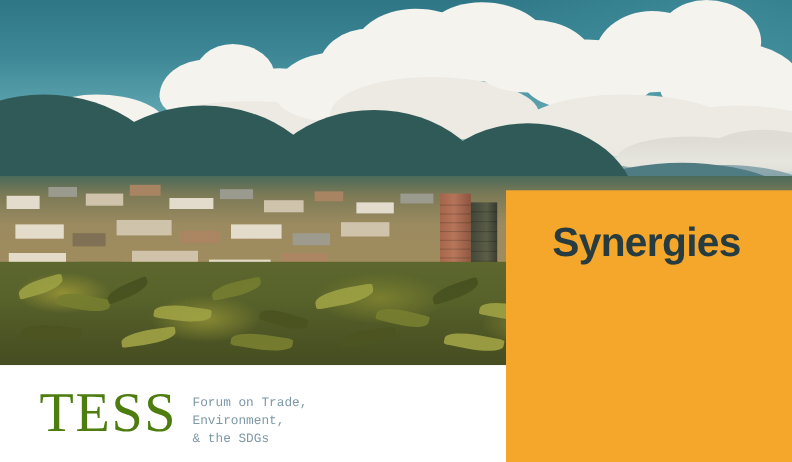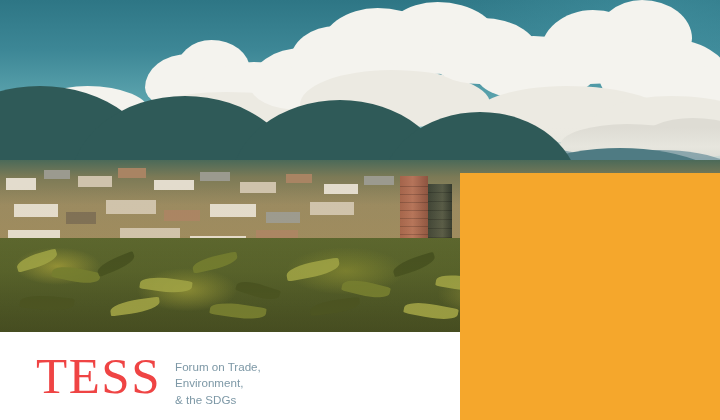--- a/index.html
+++ b/index.html
@@ -196,29 +196,29 @@
     left: 36px;
     top: 18px;
     display: flex;
     align-items: flex-start;
   }
   .logo-wordmark {
     font-family: "Liberation Serif", serif;
     font-size: 51px;
     line-height: 52px;
     letter-spacing: 1.5px;
-    color: #ef4444;
+    color: #4d7c0f;
     font-weight: normal;
     margin: 0;
     padding: 0;
   }
   .logo-tagline {
     margin-left: 14px;
     margin-top: 9px;
-    font-family: Liberation Sans, sans-serif;
+    font-family: Liberation Mono, monospace;
     font-size: 11.6px;
     line-height: 16.4px;
     color: #7d98a6;
     white-space: pre-line;
   }
 </style>
 </head>
 <body>
 
 <div id="canvas">
@@ -344,20 +344,21 @@
       <div class="frond l" style="left:110px; top:62px; width:50px; height:13px; transform:rotate(-8deg);"></div>
       <div class="frond" style="left:210px; top:66px; width:56px; height:14px; transform:rotate(9deg);"></div>
       <div class="frond d" style="left:310px; top:62px; width:50px; height:13px; transform:rotate(-7deg);"></div>
       <div class="frond l" style="left:404px; top:66px; width:54px; height:14px; transform:rotate(11deg);"></div>
     </div>
 
     <div class="photo-warm"></div>
   </div>
 
   <div class="panel">
+    <h1 class="panel-title">Synergies</h1>
   </div>
 
   <div class="footer">
     <div class="logo">
       <div class="logo-wordmark">TESS</div>
       <div class="logo-tagline">Forum on Trade,
 Environment,
 &amp; the SDGs</div>
     </div>
   </div>

